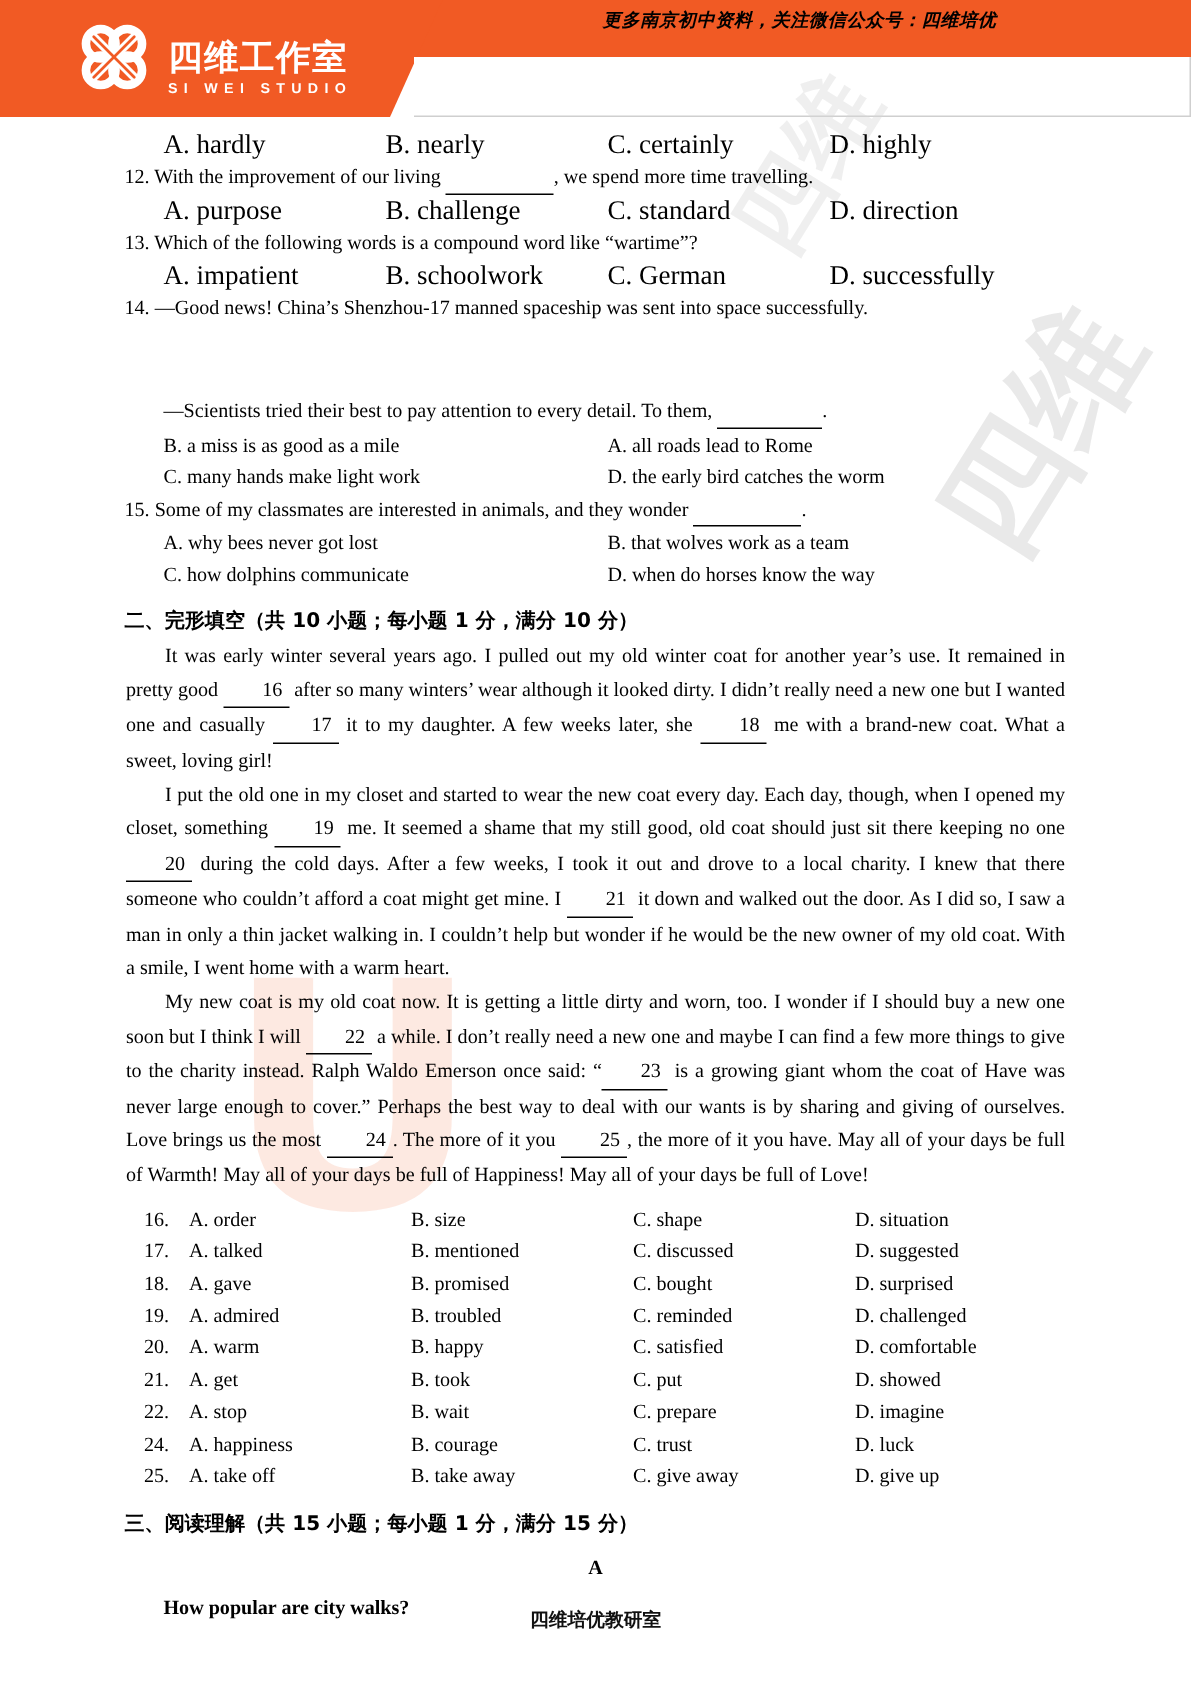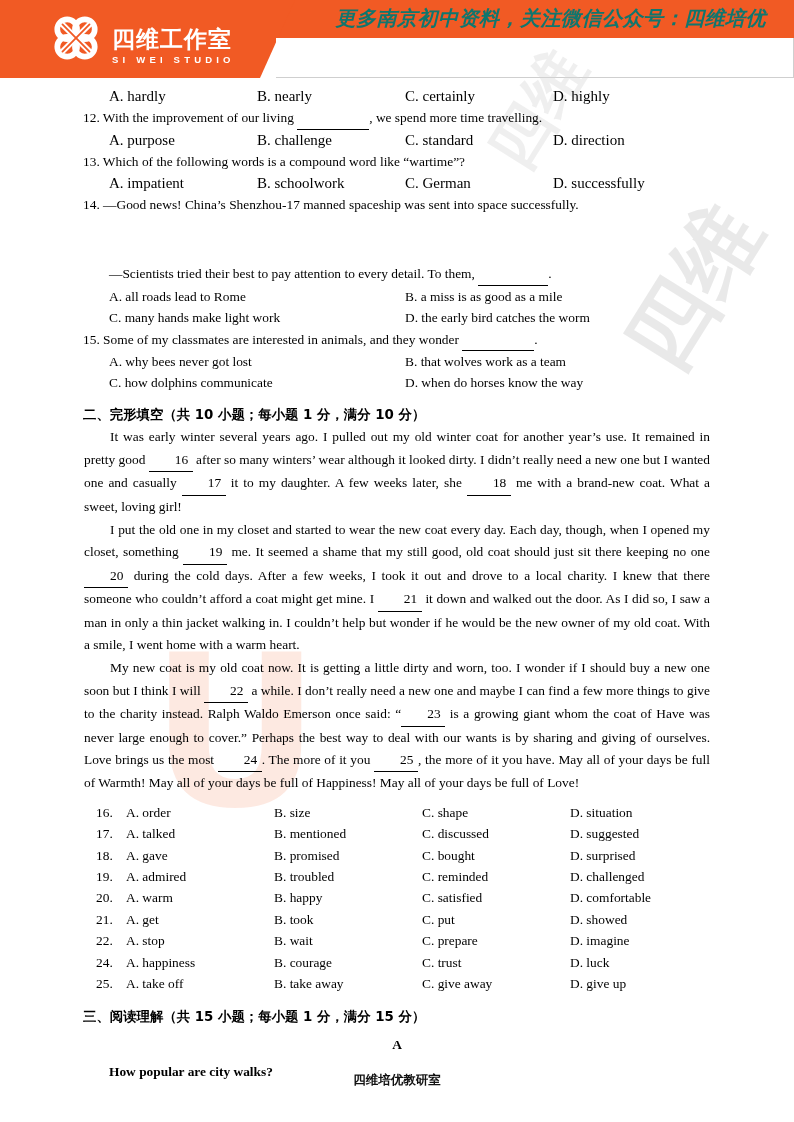--- a/index.html
+++ b/index.html
@@ -45,28 +45,28 @@
     height: 40px;
     background: #ffffff;
     border-right: 1px solid #cfcfcf;
     border-bottom: 1px solid #cfcfcf;
     box-sizing: border-box;
   }
   .hdr-slogan {
     position: absolute;
     left: 300px; top: 5px;
     width: 480px;
-    text-align: right;
+    text-align: center;
     padding-right: 14px;
     box-sizing: border-box;
     font-family: "DejaVu Sans", "Liberation Sans", sans-serif;
-    font-size: 20px;
+    font-size: 12px;
     font-weight: bold;
     font-style: italic;
-    color: #0f766e;
+    color: #000000;
     letter-spacing: 0.5px;
     white-space: nowrap;
   }
   .hdr-logo {
     position: absolute;
     left: 50px; top: 12px;
     display: flex;
     align-items: flex-end;
     gap: 10px;
   }
@@ -135,21 +135,21 @@
 
   .qline {
     font-size: 13.4px;
     line-height: 21.4px;
     white-space: nowrap;
   }
 
   
   .opts4 {
     display: flex;
-    font-size: 15px;
+    font-size: 18px;
     line-height: 21.4px;
     padding-left: 26px;
     align-items: center;
   }
   .opts4 > span:nth-child(1) { width: 148px; }
   .opts4 > span:nth-child(2) { width: 148px; }
   .opts4 > span:nth-child(3) { width: 148px; }
   .opts4 > span:nth-child(4) { width: 140px; }
 
   
@@ -291,22 +291,22 @@
       <span>C. German</span>
       <span>D. successfully</span>
     </div>
 
     <div class="qline">14. —Good news! China’s Shenzhou-17 manned spaceship was sent into space successfully.</div>
     <div class="qline" style="padding-left:26px;margin-top:48px;">
       <span>—Scientists tried their best to pay attention to every detail. To them,</span>
       <span class="blank-line" style="width:70px;">&nbsp;</span><span>.</span>
     </div>
     <div class="opts2">
+      <span>B. a miss is as good as a mile</span>
       <span>A. all roads lead to Rome</span>
-      <span>B. a miss is as good as a mile</span>
     </div>
     <div class="opts2">
       <span>C. many hands make light work</span>
       <span>D. the early bird catches the worm</span>
     </div>
 
     <div class="qline">
       <span>15. Some of my classmates are interested in animals, and they wonder</span>
       <span class="blank-line" style="width:72px;">&nbsp;</span><span>.</span>
     </div>

